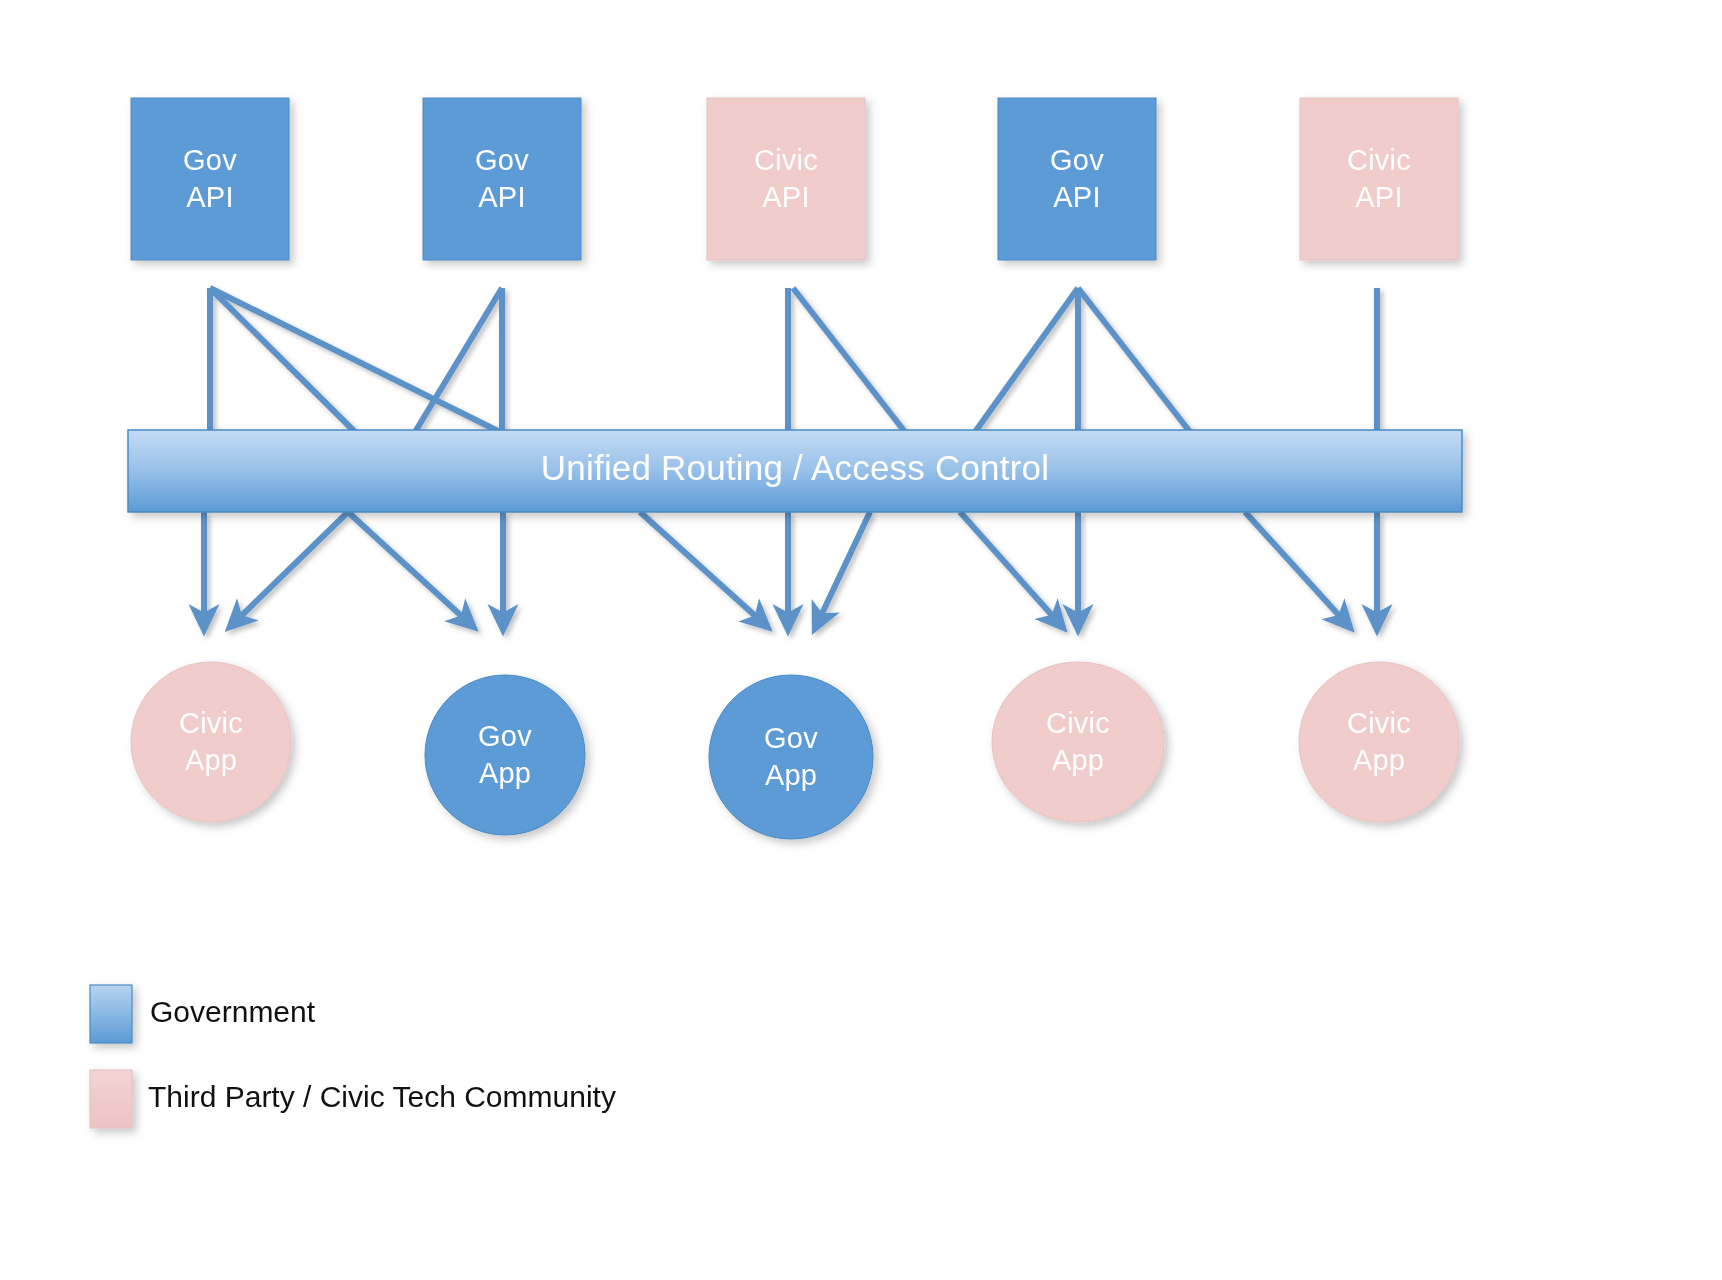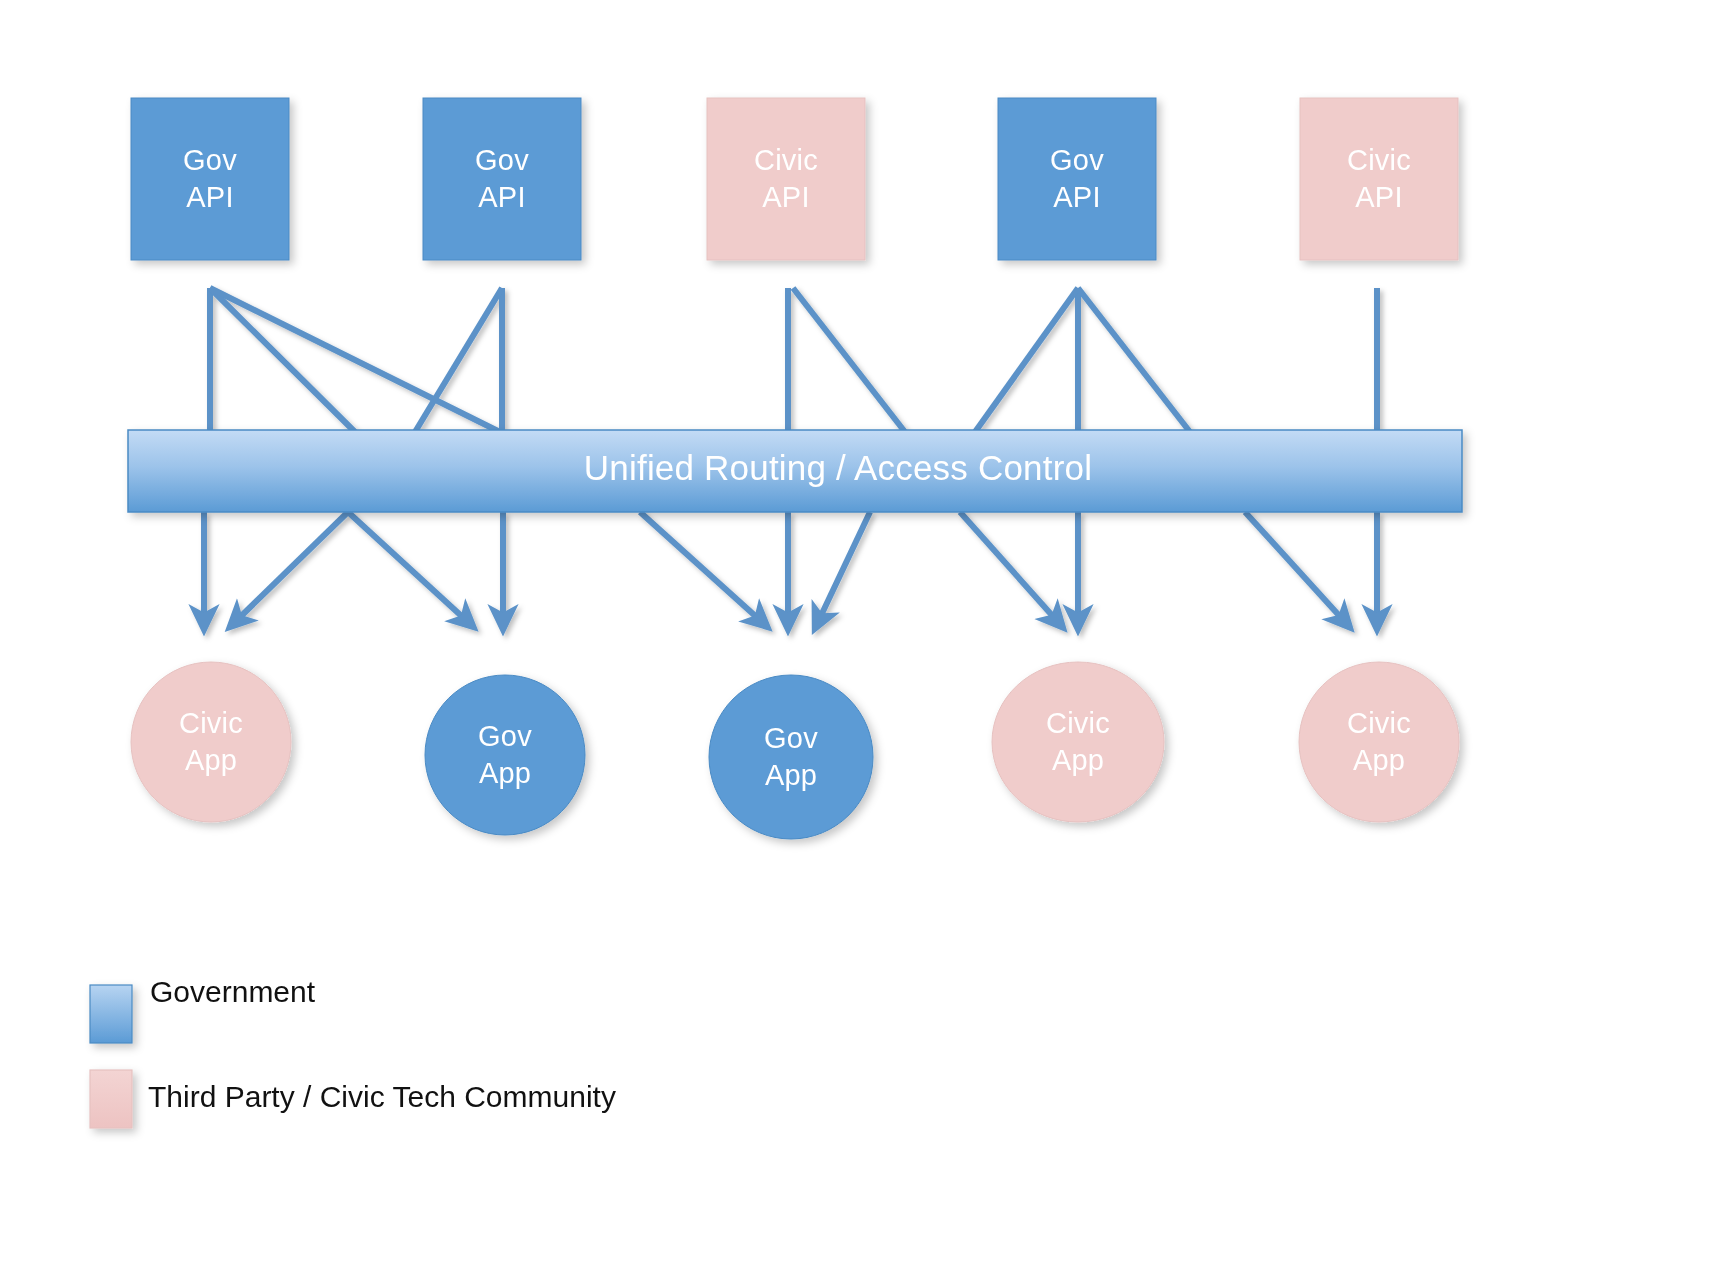--- a/index.html
+++ b/index.html
@@ -155,38 +155,38 @@
         <span>API</span>
       </div>
       <div class="node-label" style="left: 998px; top: 98px; width: 158px; height: 162px;">
         <span>Gov</span>
         <span>API</span>
       </div>
       <div class="node-label" style="left: 1300px; top: 98px; width: 158px; height: 162px;">
         <span>Civic</span>
         <span>API</span>
       </div>
-      <div class="bar-label" style="left: 128px; width: 1334px; top: 448px; padding-left: 43px;">Unified Routing / Access Control</div>
+      <div class="bar-label" style="left: 128px; width: 1334px; top: 448px;">Unified Routing / Access Control</div>
       <div class="node-label" style="left: 131px; top: 662px; width: 160px; height: 160px;">
         <span>Civic</span>
         <span>App</span>
       </div>
       <div class="node-label" style="left: 425px; top: 675px; width: 160px; height: 160px;">
         <span>Gov</span>
         <span>App</span>
       </div>
       <div class="node-label" style="left: 709px; top: 675px; width: 164px; height: 164px;">
         <span>Gov</span>
         <span>App</span>
       </div>
       <div class="node-label" style="left: 992px; top: 662px; width: 172px; height: 160px;">
         <span>Civic</span>
         <span>App</span>
       </div>
       <div class="node-label" style="left: 1299px; top: 662px; width: 160px; height: 160px;">
         <span>Civic</span>
         <span>App</span>
       </div>
-      <div class="legend-label" style="left: 150px; top: 975px;">Government</div>
+      <div class="legend-label" style="left: 150px; top: 995px;">Government</div>
       <div class="legend-label" style="left: 148px; top: 1080px;">Third Party / Civic Tech Community</div>
     </div>
 
 </div>
 
 </body></html>

